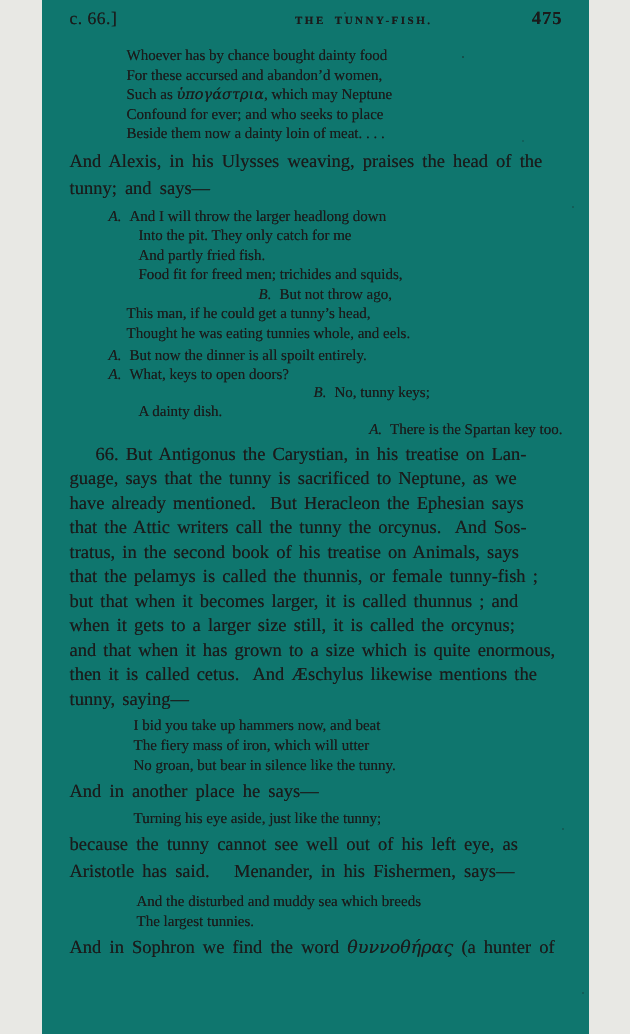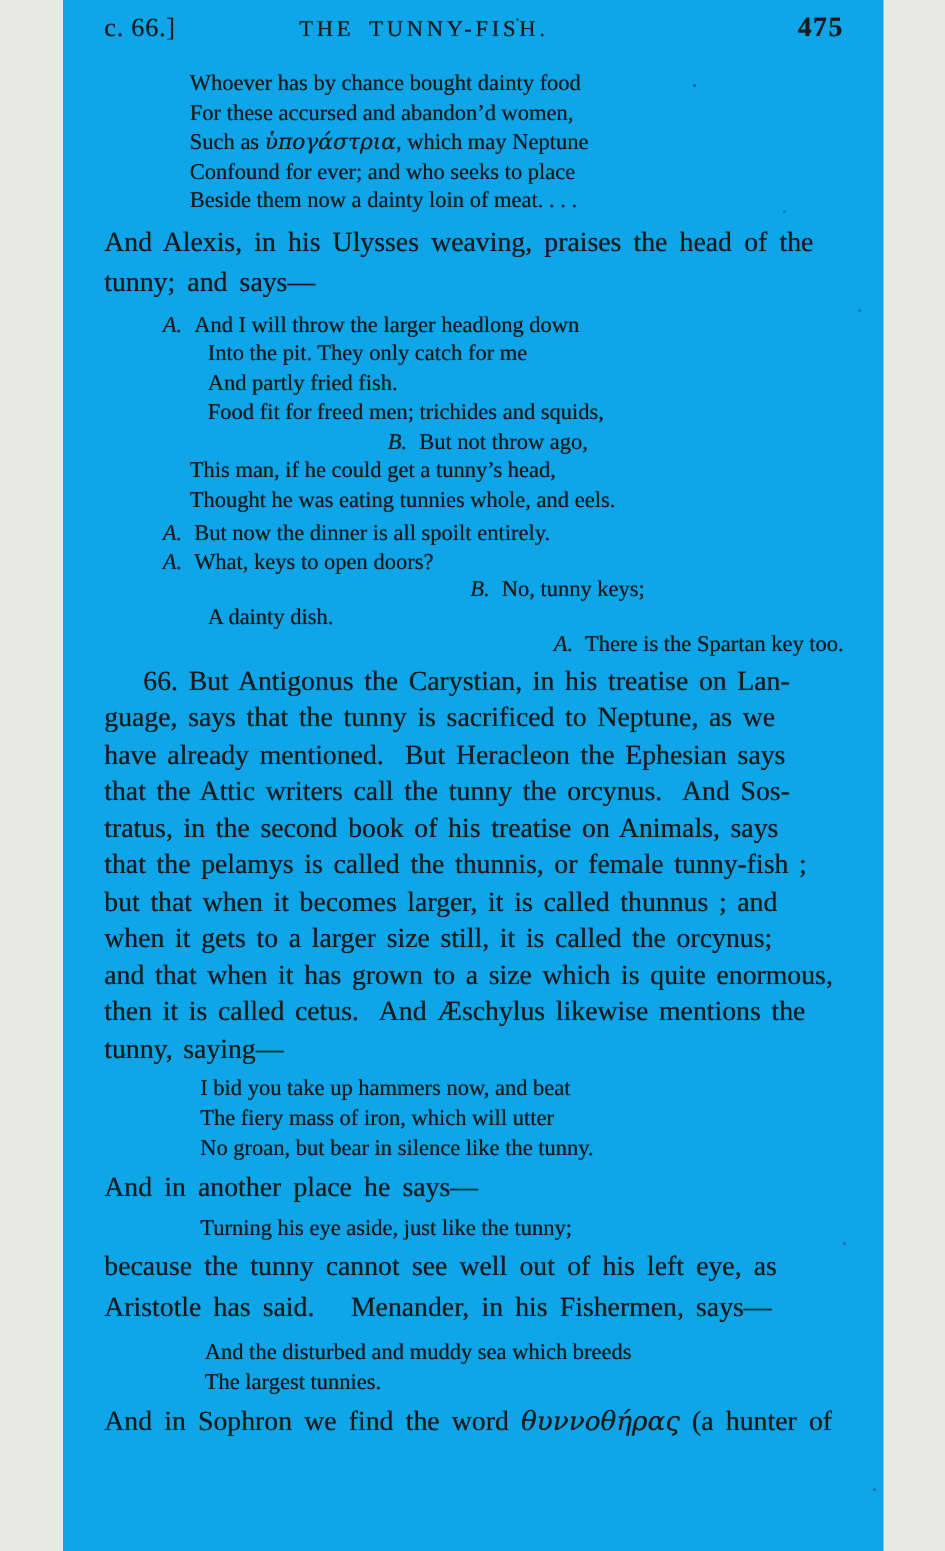--- a/index.html
+++ b/index.html
@@ -1,33 +1,33 @@
 <!DOCTYPE html>
 <html><head>
 <meta charset="utf-8">
 <style>
   html,body{margin:0;padding:0;}
   body{background:#e8e8e4;}
   .page{
     position:relative;
     width:547px;height:1034px;
     margin:0 auto;
-    background:#0ea5e9;
+    background:#0f766e;
     color:#1b1b1b;
     font-family:"Liberation Serif","DejaVu Serif",serif;
     overflow:hidden;
     box-sizing:border-box;
     padding:8px 26px 0 28px;
     text-rendering:geometricPrecision;
   }
   .ink{text-shadow:0 0 .5px rgba(25,25,25,.75);}
   
   .header{display:flex;align-items:baseline;height:26px;margin-bottom:12px;}
   .h-left{width:130px;font-size:17.5px;letter-spacing:.5px;}
-  .h-center{flex:1;text-align:left;font-size:15px;font-weight:normal;letter-spacing:2.5px;word-spacing:4px;}
+  .h-center{flex:1;text-align:right;font-size:11px;font-weight:bold;letter-spacing:2.5px;word-spacing:4px;}
   .h-right{width:130px;text-align:right;font-size:18.5px;font-weight:bold;letter-spacing:1px;}
   
   .bodytext{
     font-size:18.5px;line-height:27.5px;word-spacing:3.5px;
     white-space:pre-wrap;margin:0;
   }
   .p66{line-height:24.5px;text-indent:26px;word-spacing:2.5px;}
   
   .quote{font-size:15px;line-height:19.5px;margin:0;}
   .qlines{white-space:pre-wrap;}

